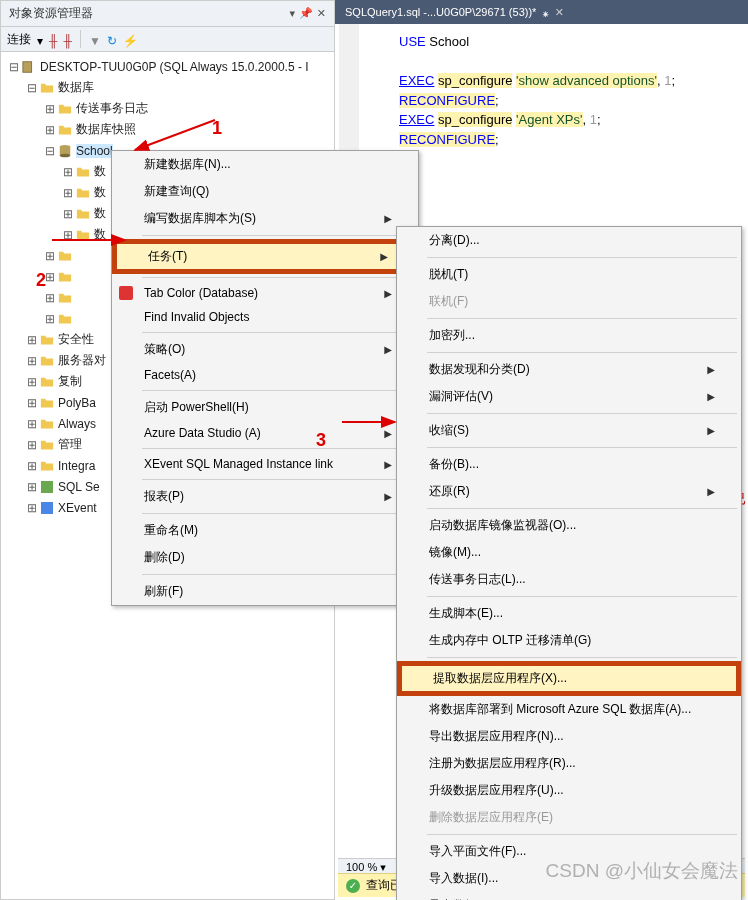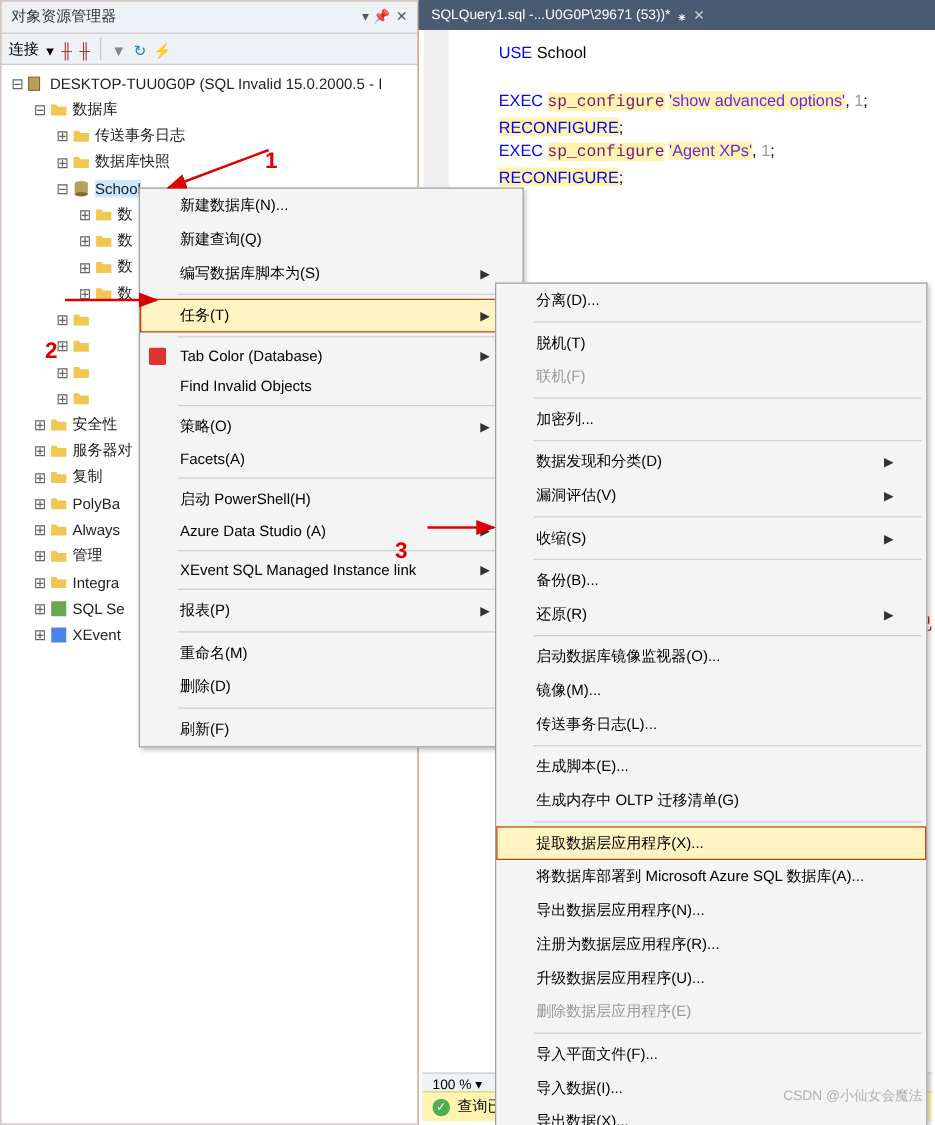--- a/index.html
+++ b/index.html
@@ -1,56 +1,56 @@
 <!DOCTYPE html>
 <html><head>
 <meta charset="utf-8">
 <style>
 * { box-sizing: border-box; margin: 0; padding: 0; font-family: "Microsoft YaHei", "Segoe UI", sans-serif; }
 body { width: 748px; height: 900px; background: #fff; overflow: hidden; position: relative; font-size: 12px; }
 .container { display: flex; height: 100%; }
-.panel-left { width: 335px; border: 1px solid #ccc; background: #c2410c; display: flex; flex-direction: column; }
+.panel-left { width: 335px; border: 1px solid #ccc; background: #0c4a6e; display: flex; flex-direction: column; }
 .panel-title { background: #eef2f6; padding: 4px 8px; display: flex; align-items: center; justify-content: space-between; border-bottom: 1px solid #ccc; }
 .panel-title-text { font-size: 12px; color: #333; }
 .panel-title-icons { display: flex; gap: 4px; align-items: center; }
 .toolbar { background: #eef2f6; padding: 3px 6px; display: flex; align-items: flex-end; gap: 6px; border-bottom: 1px solid #ccc; font-size: 12px; }
 .toolbar .sep { width: 1px; height: 18px; background: #ccc; margin: 0 2px; }
 .tree { background: #fff; flex: 1; overflow: auto; padding: 4px 2px; font-size: 12px; color: #222; }
 .tree-row { display: flex; align-items: center; height: 21px; padding-left: 4px; white-space: nowrap; }
 .indent { display: inline-block; }
 .expander { width: 14px; display: inline-flex; justify-content: center; color: #666; cursor: pointer; }
 .icon { width: 16px; height: 16px; display: inline-flex; align-items: center; justify-content: center; margin-right: 3px; }
 .folder-icon svg, .db-icon svg, .server-icon svg { width: 14px; height: 14px; }
 .selected { background: #cce8ff; }
 .panel-right { flex: 1; display: flex; flex-direction: column; }
 .tab-bar { background: #4b5a73; display: flex; align-items: center; height: 24px; }
 .tab { background: #4b5a73; color: #fff; padding: 3px 10px; font-size: 11px; display: flex; align-items: center; gap: 6px; }
 .tab .close-x { color: #ccc; }
 .editor { background: #fff; padding: 8px 8px 8px 40px; font-family: Consolas, monospace; font-size: 13px; line-height: 1.5; border-left: 20px solid #f0f0f0; margin-left: 4px; position: relative; }
 .kw-use { color: #0000ff; }
 .kw-go { color: #0000ff; }
-.kw-exec { color: #0000ff; }
-.kw-proc { color: #701a75; background: #fff3b0; font-family: Liberation Mono, monospace; }
-.kw-str { color: #6d28d9; background: #fff3b0; }
+.kw-exec { color: #0000ff; text-decoration: underline; }
+.kw-proc { color: #000000; background: #fff3b0; }
+.kw-str { color: #14532d; background: #fff3b0; }
 .kw-num { color: #999; }
 .kw-reconf { color: #0000ff; background: #fff3b0; }
 .status-bar { background: #fff3b0; border-top: 1px solid #e0d080; padding: 3px 8px; display: flex; align-items: center; gap: 6px; font-size: 12px; position: absolute; bottom: 3px; left: 338px; right: 3px; }
 .zoom-bar { position: absolute; bottom: 24px; left: 338px; right: 3px; background: #eef2f6; padding: 2px 8px; font-size: 11px; border-top: 1px solid #ccc; }
 .context-menu { position: absolute; background: #f4f4f4; border: 1px solid #a0a0a0; box-shadow: 2px 2px 4px rgba(0,0,0,0.25); font-size: 12px; z-index: 100; }
 .menu1 { left: 111px; top: 150px; width: 308px; }
 .menu2 { left: 396px; top: 226px; width: 346px; }
 .menu-item { padding: 5px 26px 5px 32px; display: flex; justify-content: space-between; align-items: center; cursor: default; position: relative; }
-.menu-item.highlighted { background: #fff4c2; border: 1px solid #c2410c; padding: 4px 25px 4px 31px; }
+.menu-item.highlighted { background: #fff4c2; border: 5px solid #c2410c; padding: 4px 25px 4px 31px; }
 .menu-item.disabled { color: #999; }
 .menu-sep { height: 1px; background: #d0d0d0; margin: 3px 4px 3px 30px; }
 .menu-arrow { color: #333; font-size: 10px; }
 .menu-icon { position: absolute; left: 6px; width: 16px; height: 16px; display: inline-flex; align-items: center; justify-content: center; }
 .arrow-anno { position: absolute; z-index: 200; pointer-events: none; }
 .num-anno { color: #d00; font-size: 18px; font-weight: bold; position: absolute; z-index: 201; }
-.watermark { position: absolute; bottom: 16px; right: 10px; color: rgba(120,120,120,0.55); font-size: 11px; z-index: 300; }
+.watermark { position: absolute; bottom: 16px; right: 10px; color: rgba(120,120,120,0.55); font-size: 19px; z-index: 300; }
 .check-icon { width:14px; height:14px; border-radius:50%; background:#4caf50; color:#fff; display:inline-flex; align-items:center; justify-content:center; font-size:10px; }
 .cut-text { position:absolute; right:2px; top:490px; color:#c00; font-size:13px; font-family: "Microsoft YaHei"; }
 .pin-icon, .x-icon, .dd-icon { font-size: 11px; color: #555; }
 </style>
 </head>
 <body>
 
 <div class="container">
   <div class="panel-left">
     <div class="panel-title">
@@ -72,21 +72,21 @@
       <span style="color:#555">⚡</span>
     </div>
     <div class="tree">
       <div class="tree-row">
           <span class="expander">⊟</span>
           <span class="icon server-icon">
             <svg viewBox="0 0 16 16">
               <rect x="1" y="2" width="10" height="12" fill="#b8a05a" stroke="#7a6a3a"></rect>
             </svg>
           </span>
-          <span>DESKTOP-TUU0G0P (SQL Invalid 15.0.2000.5 - I</span>
+          <span>DESKTOP-TUU0G0P (SQL Always 15.0.2000.5 - I</span>
         </div>
       <div class="tree-row">
           <span class="indent" style="width:18px"></span>
           <span class="expander">⊟</span>
           <span class="icon folder-icon">
             <svg viewBox="0 0 16 16">
               <path d="M1 3h5l1 2h8v8H1z" fill="#f0c851"></path>
             </svg>
           </span>
           <span>数据库</span>

